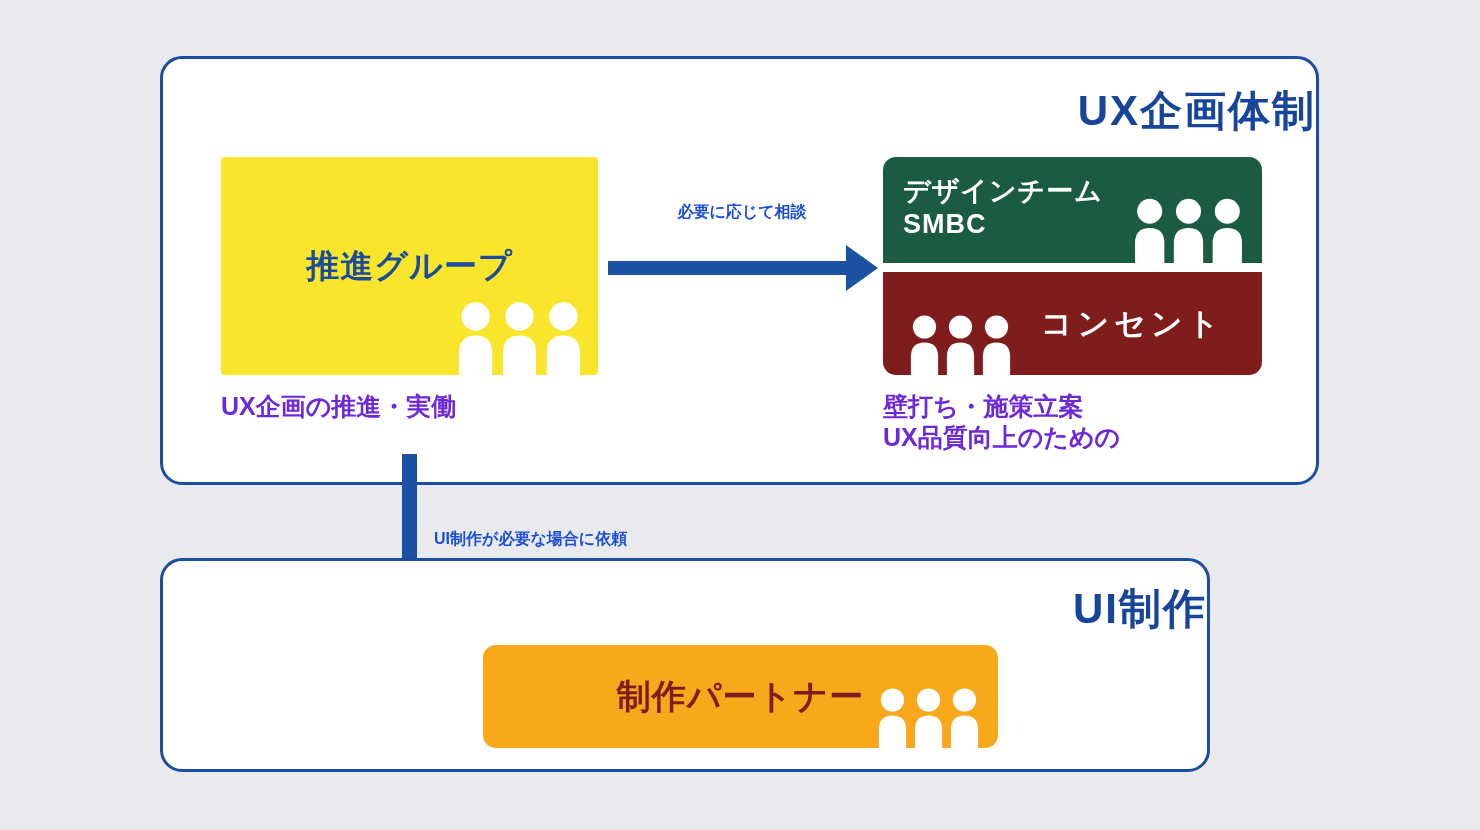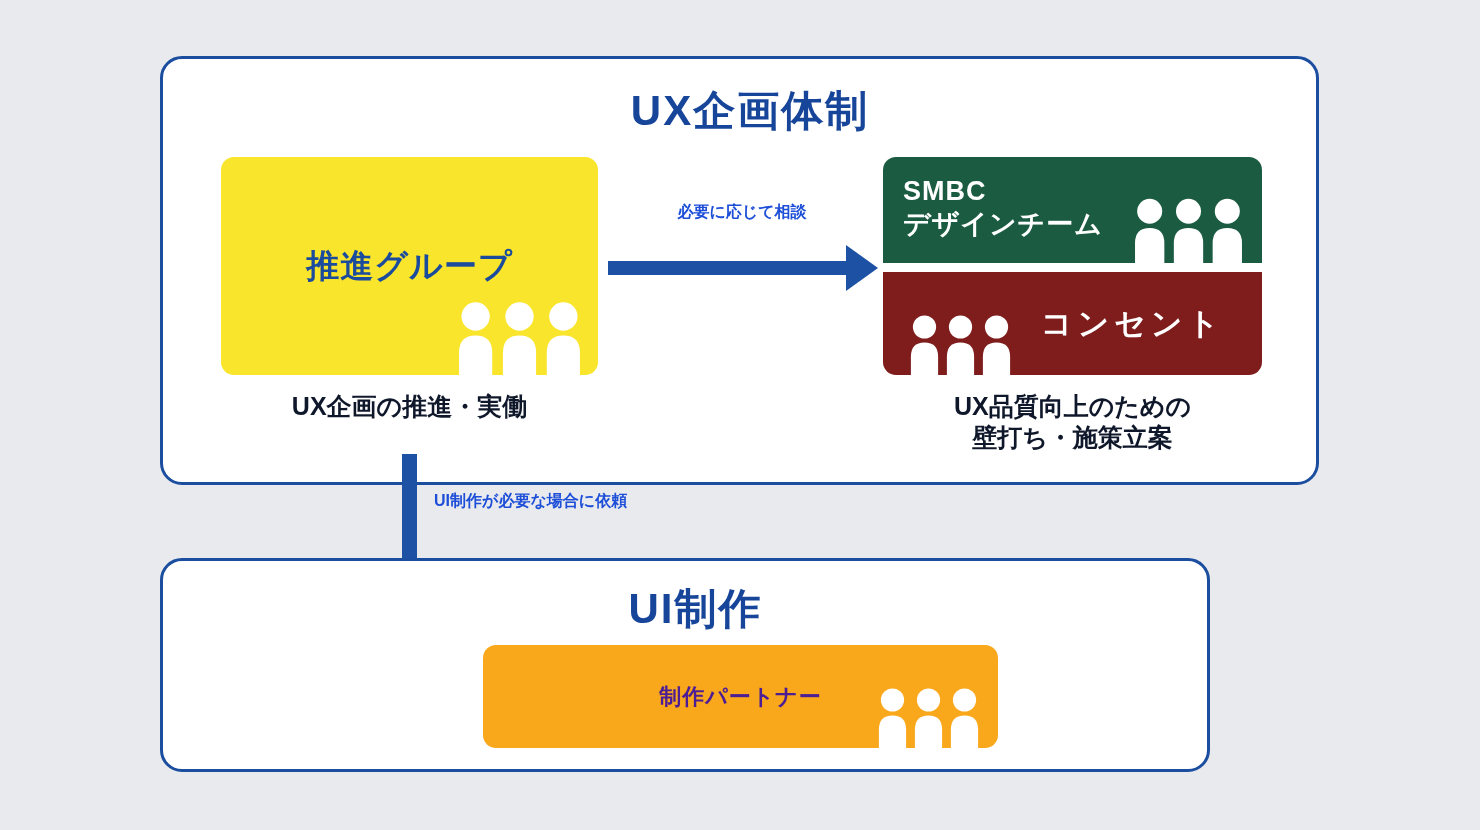--- a/index.html
+++ b/index.html
@@ -11,30 +11,30 @@
     color:#1a4b9c;
   }
   .panel{
     position:absolute;background:#ffffff;
     border:3px solid #1b4e9f;border-radius:22px;
     box-sizing:border-box;
   }
   #top-panel{left:160px;top:56px;width:1159px;height:429px;}
   #bottom-panel{left:160px;top:558px;width:1050px;height:214px;}
   .panel-title{
-    position:absolute;left:0;right:0;text-align:center;
+    position:absolute;left:0;right:0;text-align:right;
     font-size:42px;letter-spacing:2px;color:#17459a;margin-left:21px;
   }
   #top-panel .panel-title{top:24px;}
   #bottom-panel .panel-title{top:20px;}
 
   .colorbox{position:absolute;box-sizing:border-box;}
   #promo-box{
     left:221px;top:157px;width:377px;height:218px;
-    background:#f9e52b;border-radius:13px;
+    background:#f9e52b;border-radius:4px;
     display:flex;align-items:center;justify-content:center;
   }
   #promo-box .box-label{font-size:33px;letter-spacing:1px;color:#1a4b9c;}
 
   #smbc-box{
     left:883px;top:157px;width:379px;height:106px;
     background:#1a5b41;border-radius:13px 13px 0 0;
   }
   #smbc-box .box-label{
     position:absolute;left:20px;top:18px;
@@ -47,32 +47,32 @@
   #concent-box .box-label{
     position:absolute;left:120px;top:0;width:259px;height:100%;
     display:flex;align-items:center;justify-content:center;
     color:#ffffff;font-size:31px;letter-spacing:5px;
   }
   #partner-box{
     left:483px;top:645px;width:515px;height:103px;
     background:#f9a71b;border-radius:13px;
     display:flex;align-items:center;justify-content:center;
   }
-  #partner-box .box-label{font-size:22px;letter-spacing:1px;color:#4c1d95;}
+  #partner-box .box-label{font-size:34px;letter-spacing:1px;color:#7f1d1d;}
 
   .caption{
-    position:absolute;text-align:center;
-    font-size:25px;line-height:31px;color:#0f172a;
+    position:absolute;text-align:left;
+    font-size:25px;line-height:31px;color:#6d28d9;
   }
   #caption-promo{left:221px;top:391px;width:377px;}
   #caption-right{left:883px;top:391px;width:379px;}
 
   .arrow-label{position:absolute;font-size:16px;color:#1d4ed8;}
   #consult-label{left:606px;top:202px;width:272px;text-align:center;}
-  #request-label{left:434px;top:491px;}
+  #request-label{left:434px;top:529px;}
 
   
   #h-arrow-shaft{position:absolute;left:608px;top:261px;width:239px;height:14px;background:#1c51a3;}
   #h-arrow-head{
     position:absolute;left:846px;top:245px;width:0;height:0;
     border-top:23px solid transparent;border-bottom:23px solid transparent;
     border-left:32px solid #1c51a3;
   }
   
   #v-arrow-shaft{position:absolute;left:402px;top:454px;width:15px;height:118px;background:#1c51a3;}
@@ -110,22 +110,22 @@
   </svg>
 </div>
 <div class="caption" id="caption-promo">UX企画の推進・実働</div>
 
 <div class="arrow-label" id="consult-label">必要に応じて相談</div>
 <div id="h-arrow-shaft"></div>
 <div id="h-arrow-head"></div>
 
 <div class="colorbox" id="smbc-box">
   <div class="box-label">
+    <div>デザインチーム</div>
     <div>SMBC</div>
-    <div>デザインチーム</div>
   </div>
   <svg class="people" viewBox="0 0 140 80" aria-hidden="true">
     <g class="fill">
       <circle cx="25" cy="20" r="14.5"></circle>
       <path d="M8 80 V57 Q8 39.5 25 39.5 Q42 39.5 42 57 V80 Z"></path>
       <circle cx="70" cy="20" r="14.5"></circle>
       <path d="M53 80 V57 Q53 39.5 70 39.5 Q87 39.5 87 57 V80 Z"></path>
       <circle cx="115" cy="20" r="14.5"></circle>
       <path d="M98 80 V57 Q98 39.5 115 39.5 Q132 39.5 132 57 V80 Z"></path>
     </g>
@@ -139,22 +139,22 @@
       <path d="M8 80 V57 Q8 39.5 25 39.5 Q42 39.5 42 57 V80 Z"></path>
       <circle cx="70" cy="20" r="14.5"></circle>
       <path d="M53 80 V57 Q53 39.5 70 39.5 Q87 39.5 87 57 V80 Z"></path>
       <circle cx="115" cy="20" r="14.5"></circle>
       <path d="M98 80 V57 Q98 39.5 115 39.5 Q132 39.5 132 57 V80 Z"></path>
     </g>
   </svg>
   <div class="box-label">コンセント</div>
 </div>
 <div class="caption" id="caption-right">
+  <div>壁打ち・施策立案</div>
   <div>UX品質向上のための</div>
-  <div>壁打ち・施策立案</div>
 </div>
 
 <div id="v-arrow-shaft"></div>
 <div id="v-arrow-head"></div>
 <div class="arrow-label" id="request-label">UI制作が必要な場合に依頼</div>
 
 <div class="panel" id="bottom-panel">
   <div class="panel-title">UI制作</div>
 </div>
 

